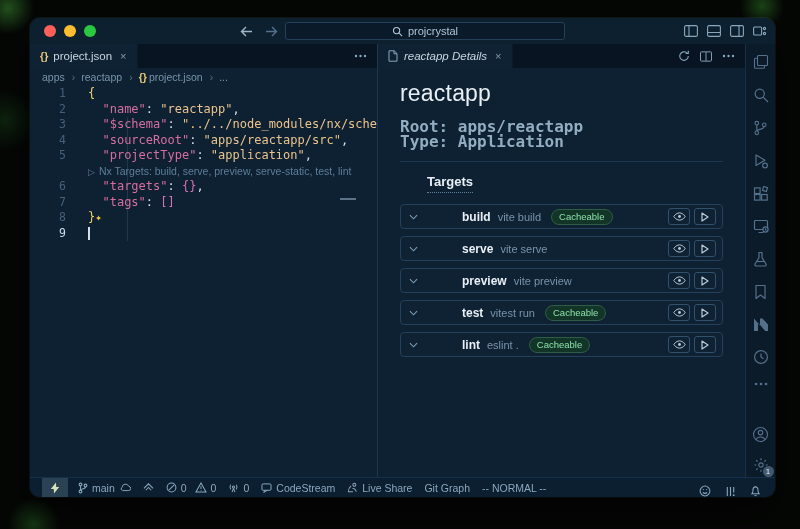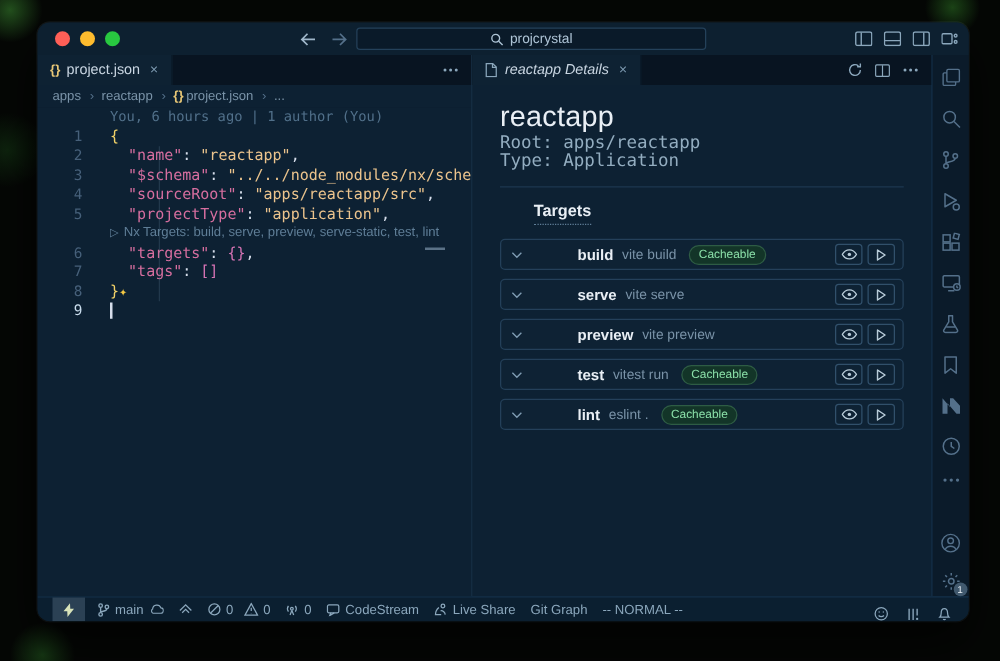--- a/index.html
+++ b/index.html
@@ -71,21 +71,21 @@
   .ruler-dash { position:absolute; width:16px; height:2px; background:#5b7287; }
   
   .panel { flex:1; background:#0d2133; overflow:hidden; padding:12px 22px 0 22px; color:#d6deeb; }
   .panel-head { display:flex; align-items:flex-start; justify-content:space-between; }
   .panel-title { font-size:23px; font-weight:500; color:#e9eff5; letter-spacing:.2px; }
   .btn-graph {
     display:flex; align-items:center; gap:6px; border:1px solid #46607a; border-radius:4px;
     background:transparent; color:#dde7ef; font-size:11.5px; padding:4px 10px; margin-top:2px;
     font-family:"Liberation Sans",sans-serif;
   }
-  .meta { font-family:"DejaVu Sans Mono",monospace; font-size:14px; color:#93adc0; line-height:15px; }
+  .meta { margin-top:12px; font-family:"DejaVu Sans Mono",monospace; font-size:16px; color:#93adc0; line-height:15px;font-weight:bold; }
   .panel-sep { border:none; border-top:1px solid #1c3750; margin:12px 0 10px 0; }
   .targets-h { display:inline-block; font-size:13px; font-weight:bold; color:#e9eff5; border-bottom:1px dotted #5f7e97; padding-bottom:3px; margin-bottom:11px;margin-left:27px; }
   .target-row {
     display:flex; align-items:center; gap:7px; border:1px solid #24405a; border-radius:4px;
     background:#0e2234; height:25px; padding:0 6px 0 8px; margin-bottom:7px; font-size:11px;
   }
   .t-chev { color:#7f9cb3; display:flex; }
   .t-name { font-weight:bold; color:#e9eff5; font-size:12px;margin-left:37px; }
   .t-cmd { color:#7a93a8; }
   .badge {
@@ -200,21 +200,20 @@
             <span class="json-braces">{ }</span>
             <span>project.json</span>
           </span>
           <span class="crumb">
             <span>...</span>
           </span>
         </div>
       <div class="editor" id="code-editor">
         <div class="indent-guide" style="left:97px; top:31px; height:124px;"></div>
         <div class="ruler-dash" style="left:310px; top:112px;"></div>
-      <div class="row blame-row"><div class="gutter"></div><div class="content">You, 6 hours ago | 1 author (You)</div></div>
           <div class="row"><div class="gutter">1</div><div class="content"><span class="tok-gold">{</span></div></div>
           <div class="row"><div class="gutter">2</div><div class="content"><span class="tok-pun">  </span><span class="tok-key">"name"</span><span class="tok-pun">: </span><span class="tok-str">"reactapp"</span><span class="tok-pun">,</span></div></div>
           <div class="row"><div class="gutter">3</div><div class="content"><span class="tok-pun">  </span><span class="tok-key">"$schema"</span><span class="tok-pun">: </span><span class="tok-str">"../../node_modules/nx/schemas/project-s</span></div></div>
           <div class="row"><div class="gutter">4</div><div class="content"><span class="tok-pun">  </span><span class="tok-key">"sourceRoot"</span><span class="tok-pun">: </span><span class="tok-str">"apps/reactapp/src"</span><span class="tok-pun">,</span></div></div>
           <div class="row"><div class="gutter">5</div><div class="content"><span class="tok-pun">  </span><span class="tok-key">"projectType"</span><span class="tok-pun">: </span><span class="tok-str">"application"</span><span class="tok-pun">,</span></div></div>
           <div class="row lens-row"><div class="gutter"></div><div class="content"><span class="runmark">▷</span><span>Nx Targets: build, serve, preview, serve-static, test, lint</span></div></div>
           <div class="row"><div class="gutter">6</div><div class="content"><span class="tok-pun">  </span><span class="tok-key">"targets"</span><span class="tok-pun">: </span><span class="tok-pink">{}</span><span class="tok-pun">,</span></div></div>
           <div class="row"><div class="gutter">7</div><div class="content"><span class="tok-pun">  </span><span class="tok-key">"tags"</span><span class="tok-pun">: </span><span class="tok-pink">[]</span></div></div>
           <div class="row"><div class="gutter">8</div><div class="content"><span class="tok-gold">}</span><span class="tok-sparkle">✦</span></div></div>
           <div class="row"><div class="gutter active">9</div><div class="content"><span class="cursor"></span></div></div>

